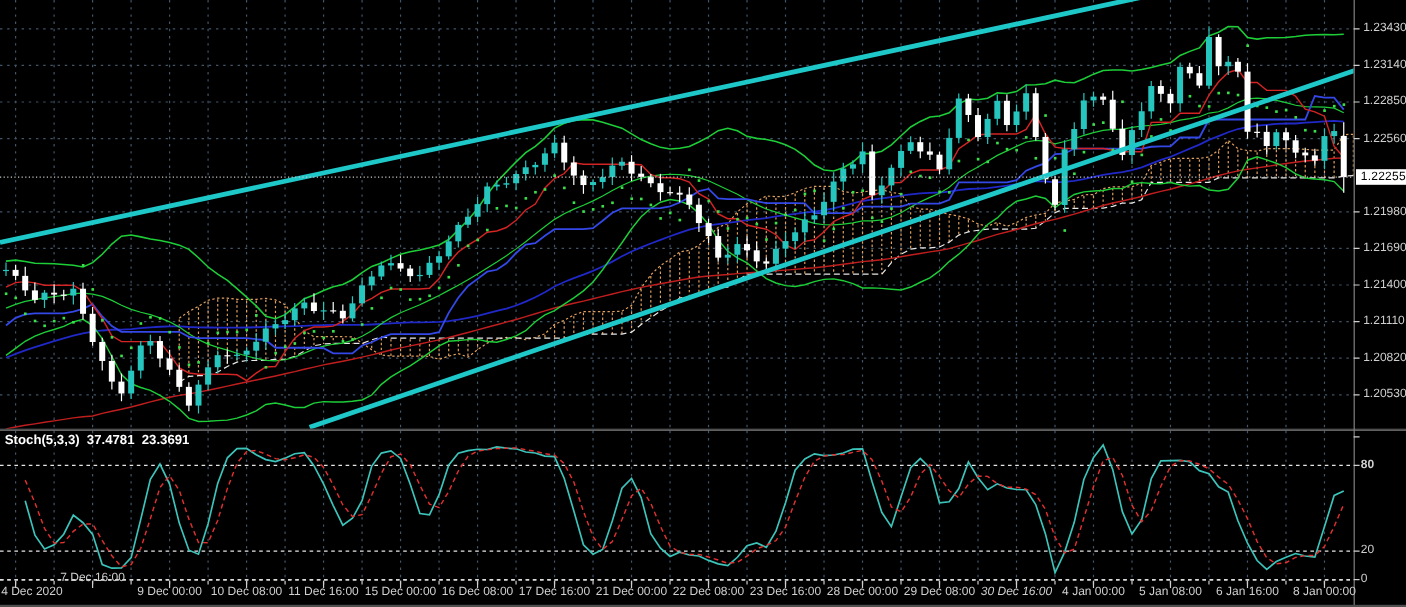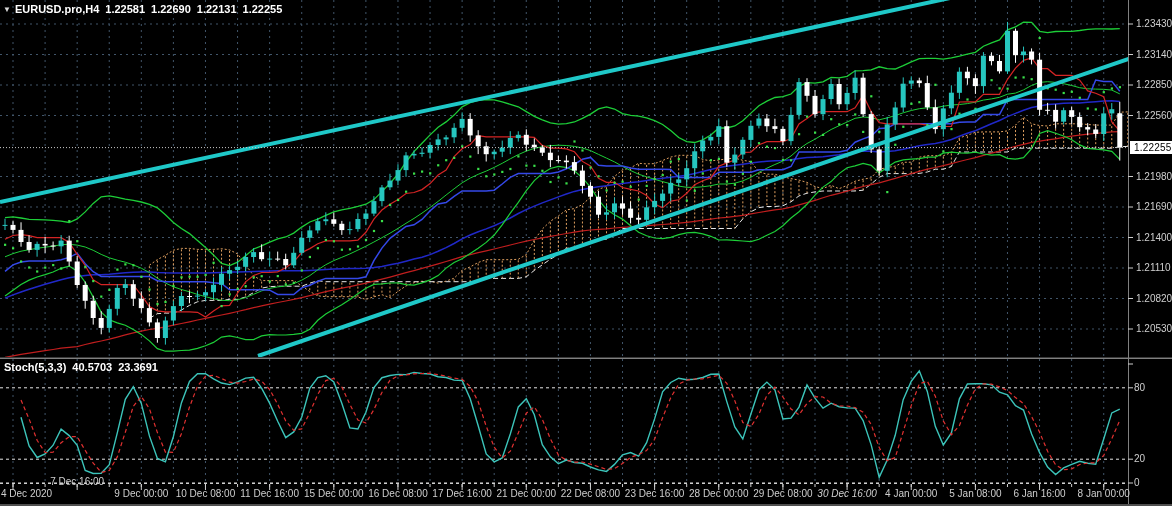--- a/index.html
+++ b/index.html
@@ -767,43 +767,40 @@
         <line x1="718.76" y1="484" x2="718.76" y2="490" stroke="#cfcfcf" stroke-width="1"></line>
         <line x1="782.92" y1="484" x2="782.92" y2="490" stroke="#cfcfcf" stroke-width="1"></line>
         <line x1="847.0799999999999" y1="484" x2="847.0799999999999" y2="490" stroke="#cfcfcf" stroke-width="1"></line>
         <line x1="911.24" y1="484" x2="911.24" y2="490" stroke="#cfcfcf" stroke-width="1"></line>
         <line x1="975.4" y1="484" x2="975.4" y2="490" stroke="#cfcfcf" stroke-width="1"></line>
         <line x1="1039.56" y1="484" x2="1039.56" y2="490" stroke="#cfcfcf" stroke-width="1"></line>
         <line x1="1103.72" y1="484" x2="1103.72" y2="490" stroke="#cfcfcf" stroke-width="1"></line>
       </g>
     </svg>
 
-  <div class="hdr">
-    <span class="mk">▼</span><span>EURUSD.pro,H4</span><span>1.22581</span><span>1.22690</span><span>1.22131</span><span>1.22255</span>
-  </div>
 
   <div class="stoch-hdr">
-    <span>Stoch(5,3,3)</span><span>40.5703</span><span>23.3691</span>
+    <span>Stoch(5,3,3)</span><span>37.4781</span><span>23.3691</span>
   </div>
 
   <div class="ptag" id="ptag" style="left: 1130px; top: 141px; width: 38px;">1.22255</div>
 
   <div id="labels">
       <div class="axlbl" style="left: 1136px; top: 18px;">1.23430</div>
       <div class="axlbl" style="left: 1136px; top: 48.5px;">1.23140</div>
       <div class="axlbl" style="left: 1136px; top: 79px;">1.22850</div>
       <div class="axlbl" style="left: 1136px; top: 109.5px;">1.22560</div>
       <div class="axlbl" style="left: 1136px; top: 170.5px;">1.21980</div>
       <div class="axlbl" style="left: 1136px; top: 201px;">1.21690</div>
       <div class="axlbl" style="left: 1136px; top: 231.5px;">1.21400</div>
       <div class="axlbl" style="left: 1136px; top: 262px;">1.21110</div>
       <div class="axlbl" style="left: 1136px; top: 292.5px;">1.20820</div>
       <div class="axlbl" style="left: 1136px; top: 323px;">1.20530</div>
       <div class="axlbl" style="left: 1185px; top: 358px; margin-left: 32px;">100</div>
-      <div class="axlbl" style="left: 1134px; top: 381.8px;">80</div>
+      <div class="axlbl" style="left: 1134px; top: 381.8px; font-weight: bold;">80</div>
       <div class="axlbl" style="left: 1134px; top: 453.2px;">20</div>
       <div class="axlbl" style="left: 1134px; top: 477px;">0</div>
       <div class="tlbl first" style="left: 1px; top: 488px;">4 Dec 2020</div>
       <div class="tlbl" style="left: 77.16px; top: 476px;">7 Dec 16:00</div>
       <div class="tlbl" style="left: 141.32px; top: 488px;">9 Dec 00:00</div>
       <div class="tlbl" style="left: 205.48px; top: 488px;">10 Dec 08:00</div>
       <div class="tlbl" style="left: 269.64px; top: 488px;">11 Dec 16:00</div>
       <div class="tlbl" style="left: 333.8px; top: 488px;">15 Dec 00:00</div>
       <div class="tlbl" style="left: 397.96px; top: 488px;">16 Dec 08:00</div>
       <div class="tlbl" style="left: 462.12px; top: 488px; text-align: right;">17 Dec 16:00</div>

